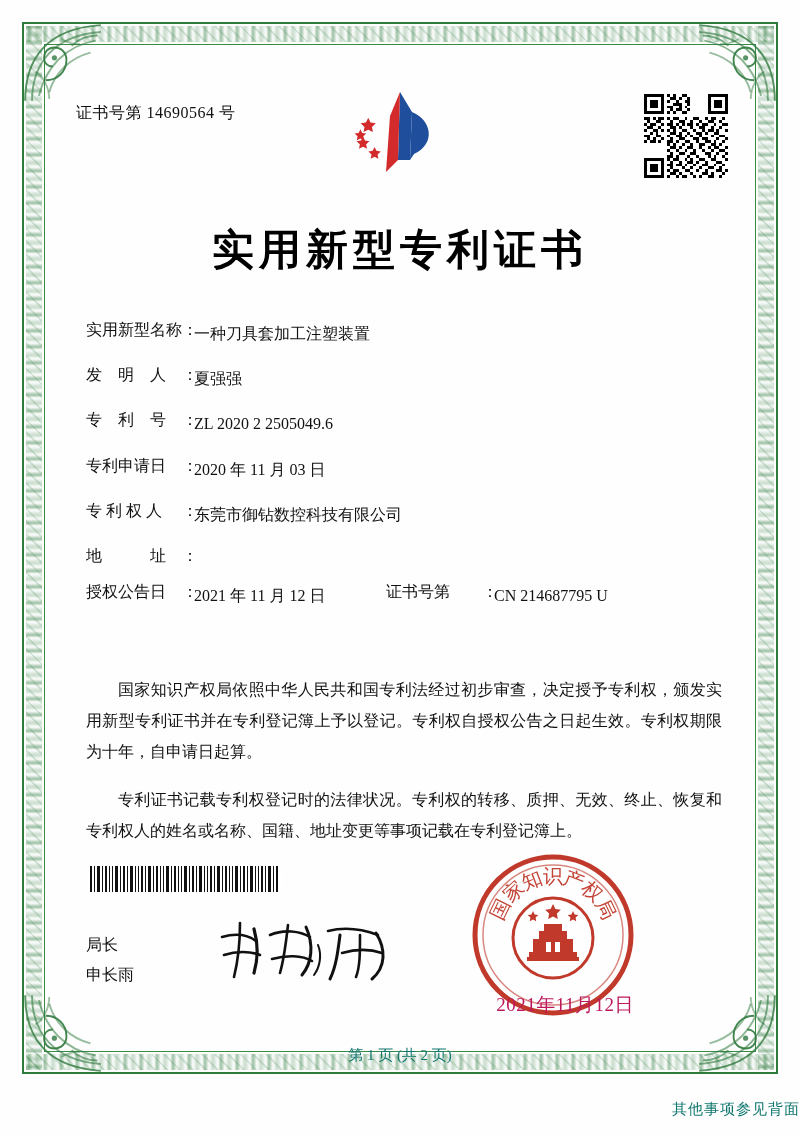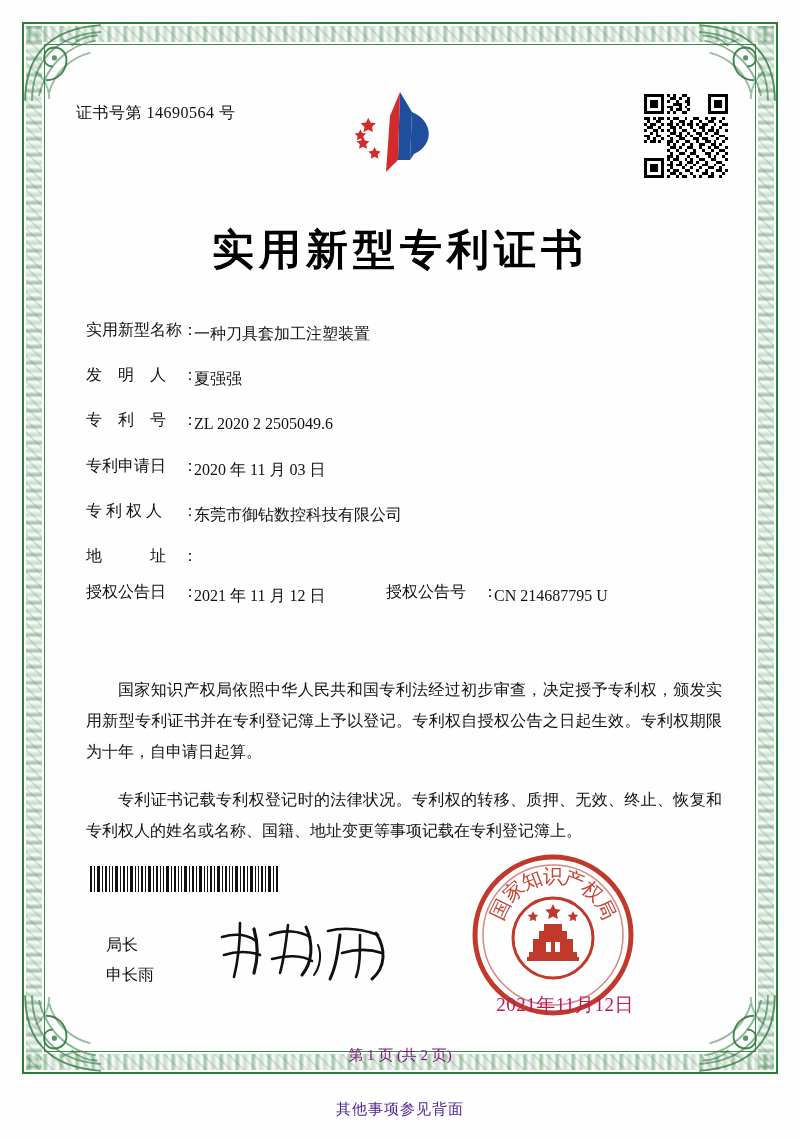--- a/index.html
+++ b/index.html
@@ -189,21 +189,20 @@
     height: 26px;
   }
   .barcode svg { display:block; width:100%; height:100%; }
 
   .signature-block {
     position: absolute;
     left: 86px;
     top: 930px;
     font-size: 16px;
     line-height: 1.85;
-    margin-left: 20px;
   }
 
   .sign-script {
     position: absolute;
     left: 210px;
     top: 915px;
     width: 200px;
     height: 72px;
     color: #111;
   }
@@ -229,30 +228,30 @@
     letter-spacing: .5px;
   }
 
   .page-no {
     position: absolute;
     left: 0;
     right: 0;
     top: 1046px;
     text-align: center;
     font-size: 15px;
-    color: #701a75;
+    color: #0f766e;
   }
   .footnote {
     position: absolute;
     left: 0;
     right: 0;
     top: 1100px;
-    text-align: center;
+    text-align: right;
     font-size: 15px;
-    color: #4c1d95;
+    color: #0f766e;
     letter-spacing: 1px;
   }
 </style>
 </head>
 <body>
 
 <div class="page">
 
   <div class="border-outer"></div>
   <div class="orn-edge orn-top"></div>
@@ -576,21 +575,21 @@
       <div class="field-colon">：</div>
     </div>
 
     <div class="grant-row">
       <div class="grant-left">
         <div class="field-label">授权公告日</div>
         <div class="field-colon">：</div>
         <div class="field-value">2021 年 11 月 12 日</div>
       </div>
       <div class="grant-right">
-        <div class="field-label">授权公告号</div>
+        <div class="field-label">证书号第</div>
         <div class="field-colon">：</div>
         <div class="field-value">CN 214687795 U</div>
       </div>
     </div>
 
   </div>
 
   <div class="paras">
     <p class="para">国家知识产权局依照中华人民共和国专利法经过初步审查，决定授予专利权，颁发实用新型专利证书并在专利登记簿上予以登记。专利权自授权公告之日起生效。专利权期限为十年，自申请日起算。</p>
     <p class="para">专利证书记载专利权登记时的法律状况。专利权的转移、质押、无效、终止、恢复和专利权人的姓名或名称、国籍、地址变更等事项记载在专利登记簿上。</p>

